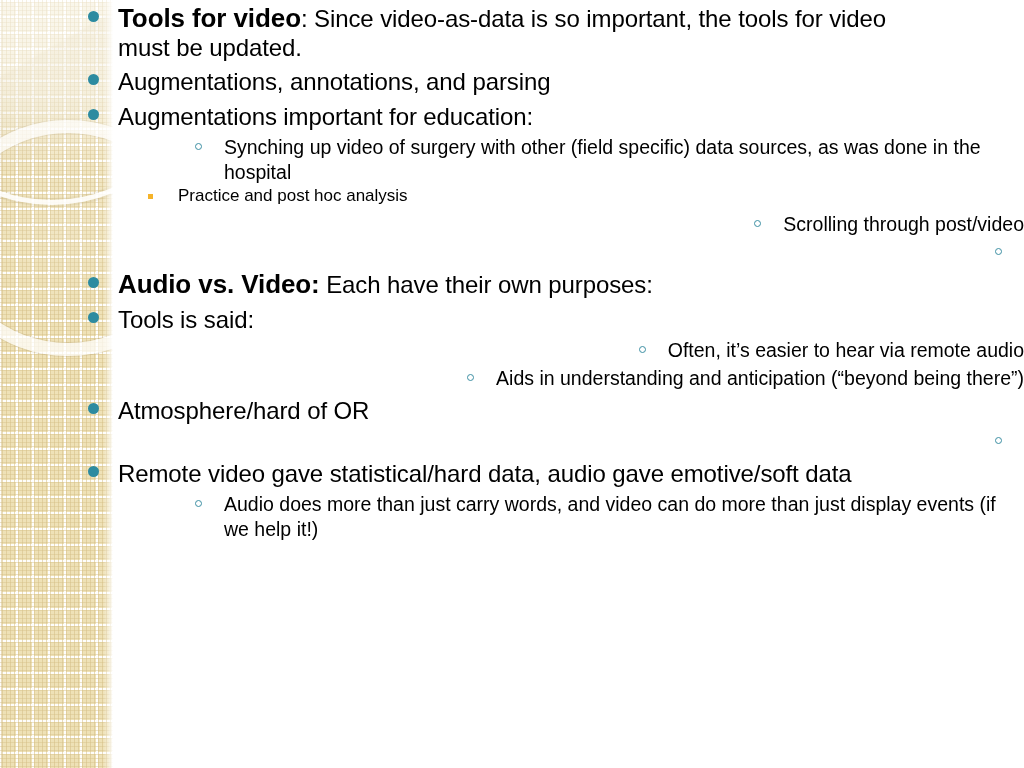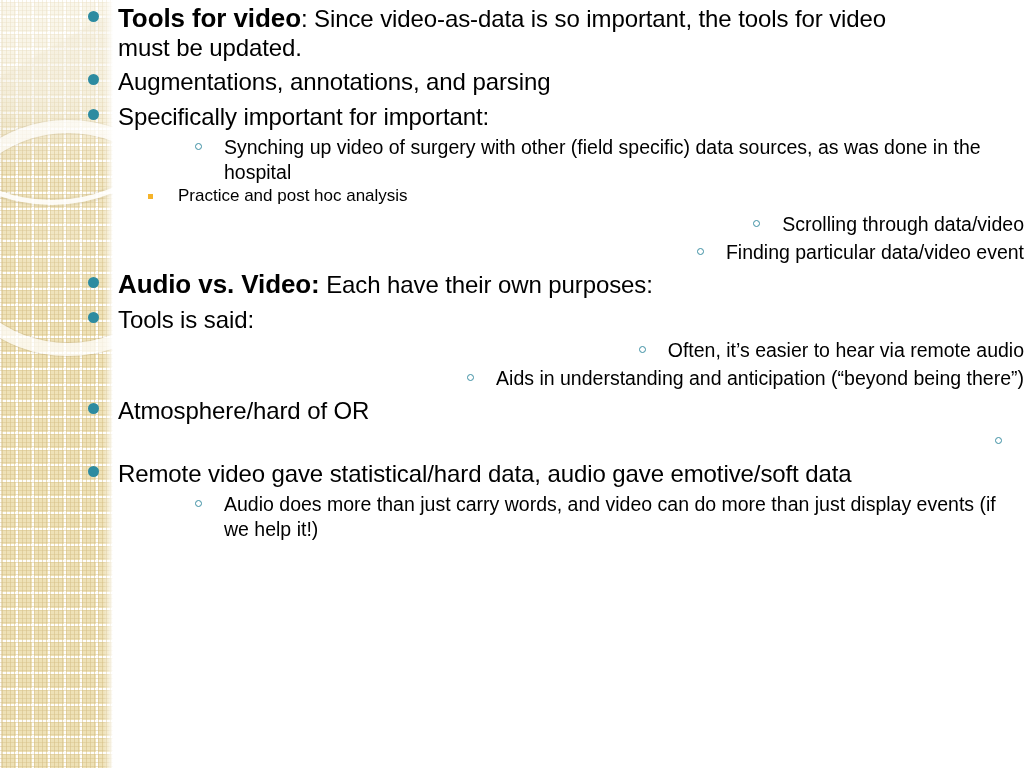--- a/index.html
+++ b/index.html
@@ -249,37 +249,36 @@
       <div class="bullet-row lvl1">
         <span class="marker"></span>
         <div class="btext"><span class="lead-lg">Tools for video</span><span>:  Since video-as-data is so important, the tools for video must be updated.</span></div>
       </div>
       <div class="bullet-row lvl1">
         <span class="marker"></span>
         <div class="btext"><span>Augmentations, annotations, and parsing</span></div>
       </div>
       <div class="bullet-row lvl1">
         <span class="marker"></span>
-        <div class="btext"><span>Specifically important for important:</span></div>
+        <div class="btext"><span>Augmentations important for education:</span></div>
       </div>
       <div class="bullet-row lvl2">
         <span class="marker"></span>
         <div class="btext"><span>Synching up video of surgery with other (field specific) data sources, as was done in the hospital</span></div>
       </div>
       <div class="bullet-row lvl3">
         <span class="marker"></span>
         <div class="btext"><span>Practice and post hoc analysis</span></div>
       </div>
       <div class="bullet-row lvl2">
         <span class="marker"></span>
-        <div class="btext"><span>Scrolling through data/video</span></div>
-      </div>
-      <div class="bullet-row lvl2">
-        <span class="marker"></span>
-        <div class="btext"><span>Finding particular data/video event</span></div>
+        <div class="btext"><span>Scrolling through post/video</span></div>
+      </div>
+      <div class="bullet-row lvl2">
+        <span class="marker"></span>
       </div>
       <div class="bullet-row lvl1">
         <span class="marker"></span>
         <div class="btext"><span class="lead-lg">Audio vs. Video:</span><span> Each have their own purposes:</span></div>
       </div>
       <div class="bullet-row lvl1">
         <span class="marker"></span>
         <div class="btext"><span>Tools is said:</span></div>
       </div>
       <div class="bullet-row lvl2">

